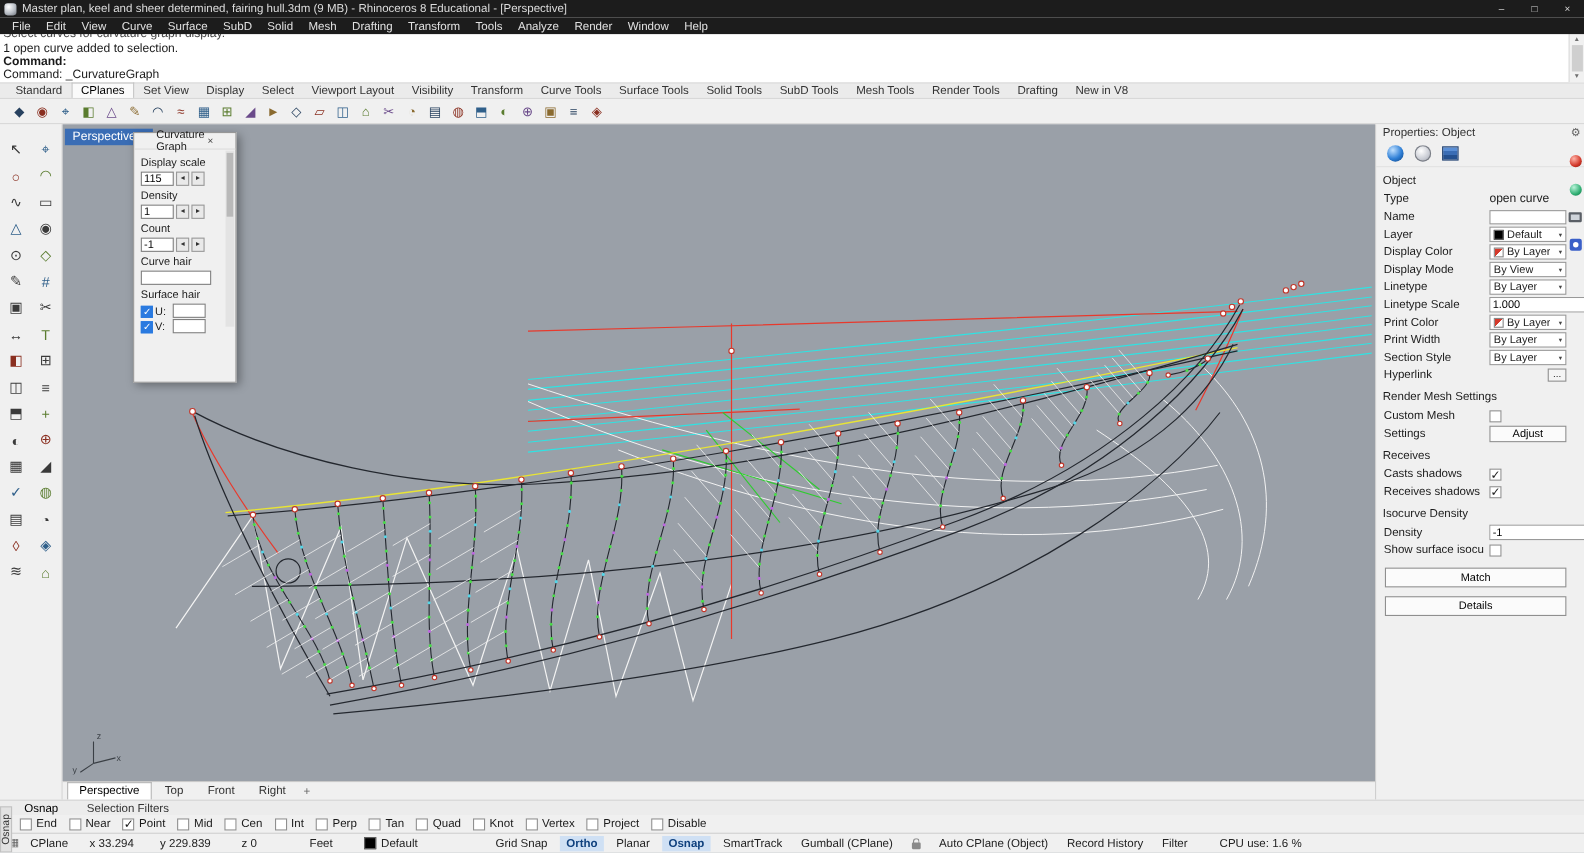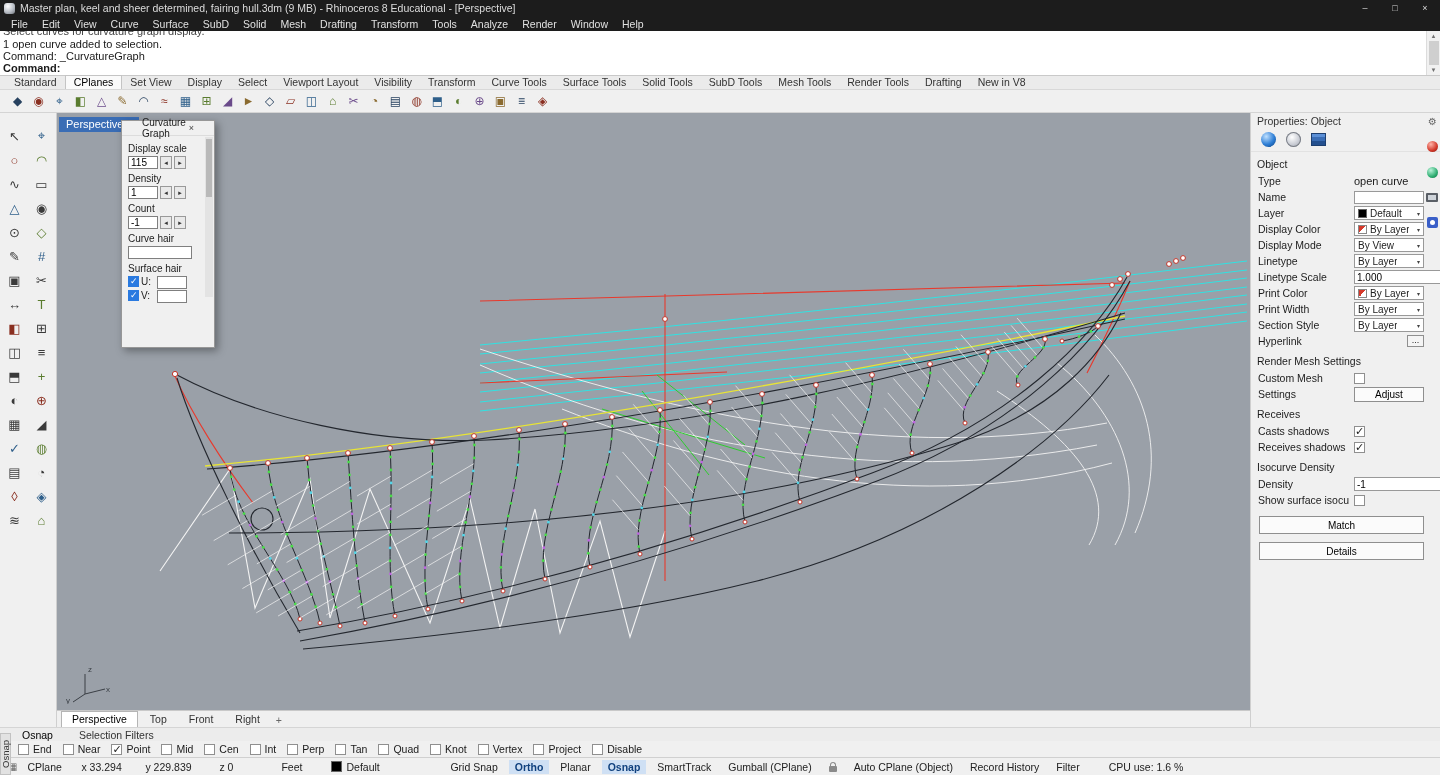--- a/index.html
+++ b/index.html
@@ -61,21 +61,21 @@
   .caret{font-size:7px;line-height:11px;}
   .axis-gizmo{position:absolute;left:8px;bottom:6px;z-index:2;}
 
   
   .dialog{position:absolute;left:64px;top:7px;width:94px;height:228px;background:#f0f0f0;border:1px solid #979797;
     box-shadow:3px 3px 8px rgba(0,0,0,.35);z-index:6;font-size:10px;color:#1c1c1c;}
   .dlg-title{height:15px;display:flex;align-items:center;padding:0 20px;border-bottom:1px solid #dcdcdc;}
   .dlg-close{margin-left:auto;font-size:9px;color:#444;}
   .dlg-body{padding:3px 13px 3px 6px;}
   .dlg-label{margin:4px 0 2px;}
-  .dlg-row{display:flex;align-items:flex-start;gap:2px;margin-bottom:1px;}
+  .dlg-row{display:flex;align-items:flex-end;gap:2px;margin-bottom:1px;}
   .dlg-input{width:30px;height:13px;border:1px solid #7f7f7f;font-size:10px;padding:0 2px;font-family:inherit;min-width:0;background:#fff;}
   .dlg-input.wide{width:64px;display:block;}
   .dlg-arr{width:12px;height:13px;border:1px solid #999;background:#e9e9e9;font-size:7px;line-height:12px;text-align:center;color:#333;flex:none;}
   .dlg-small{width:14px;flex:none;}
   .dlg-scroll{position:absolute;right:1px;top:16px;width:8px;height:160px;background:#e3e3e3;}
   .dlg-scroll::after{content:"";position:absolute;top:2px;left:1px;right:1px;height:58px;background:#b9b9b9;}
 
   
   .cb{width:11px;height:11px;border:1px solid #8f8f8f;background:#fff;display:inline-block;position:relative;flex:none;}
   .cb.checked::after{content:"✓";position:absolute;left:0;top:-2px;font-size:11px;color:#1a1a1a;font-weight:bold;}
@@ -179,22 +179,22 @@
     <span class="menu-item">Render</span>
     <span class="menu-item">Window</span>
     <span class="menu-item">Help</span>
 </div>
 
 <div class="cmdarea">
   <div class="cmd-clip">
       <span>Select curves for curvature graph display.</span>
     </div>
   <div class="cmd-line">1 open curve added to selection.</div>
+  <div class="cmd-line prompt">Command:</div>
   <div class="cmd-line">Command: _CurvatureGraph</div>
-  <div class="cmd-line prompt">Command:</div>
   <div class="cmd-scroll">
     <span class="sarr">▲</span>
     <span class="sthumb"></span>
     <span class="sarr">▼</span>
   </div>
 </div>
 
 <div class="tabsrow">
   <span class="ttab">Standard</span>
     <span class="ttab checked">CPlanes</span>

